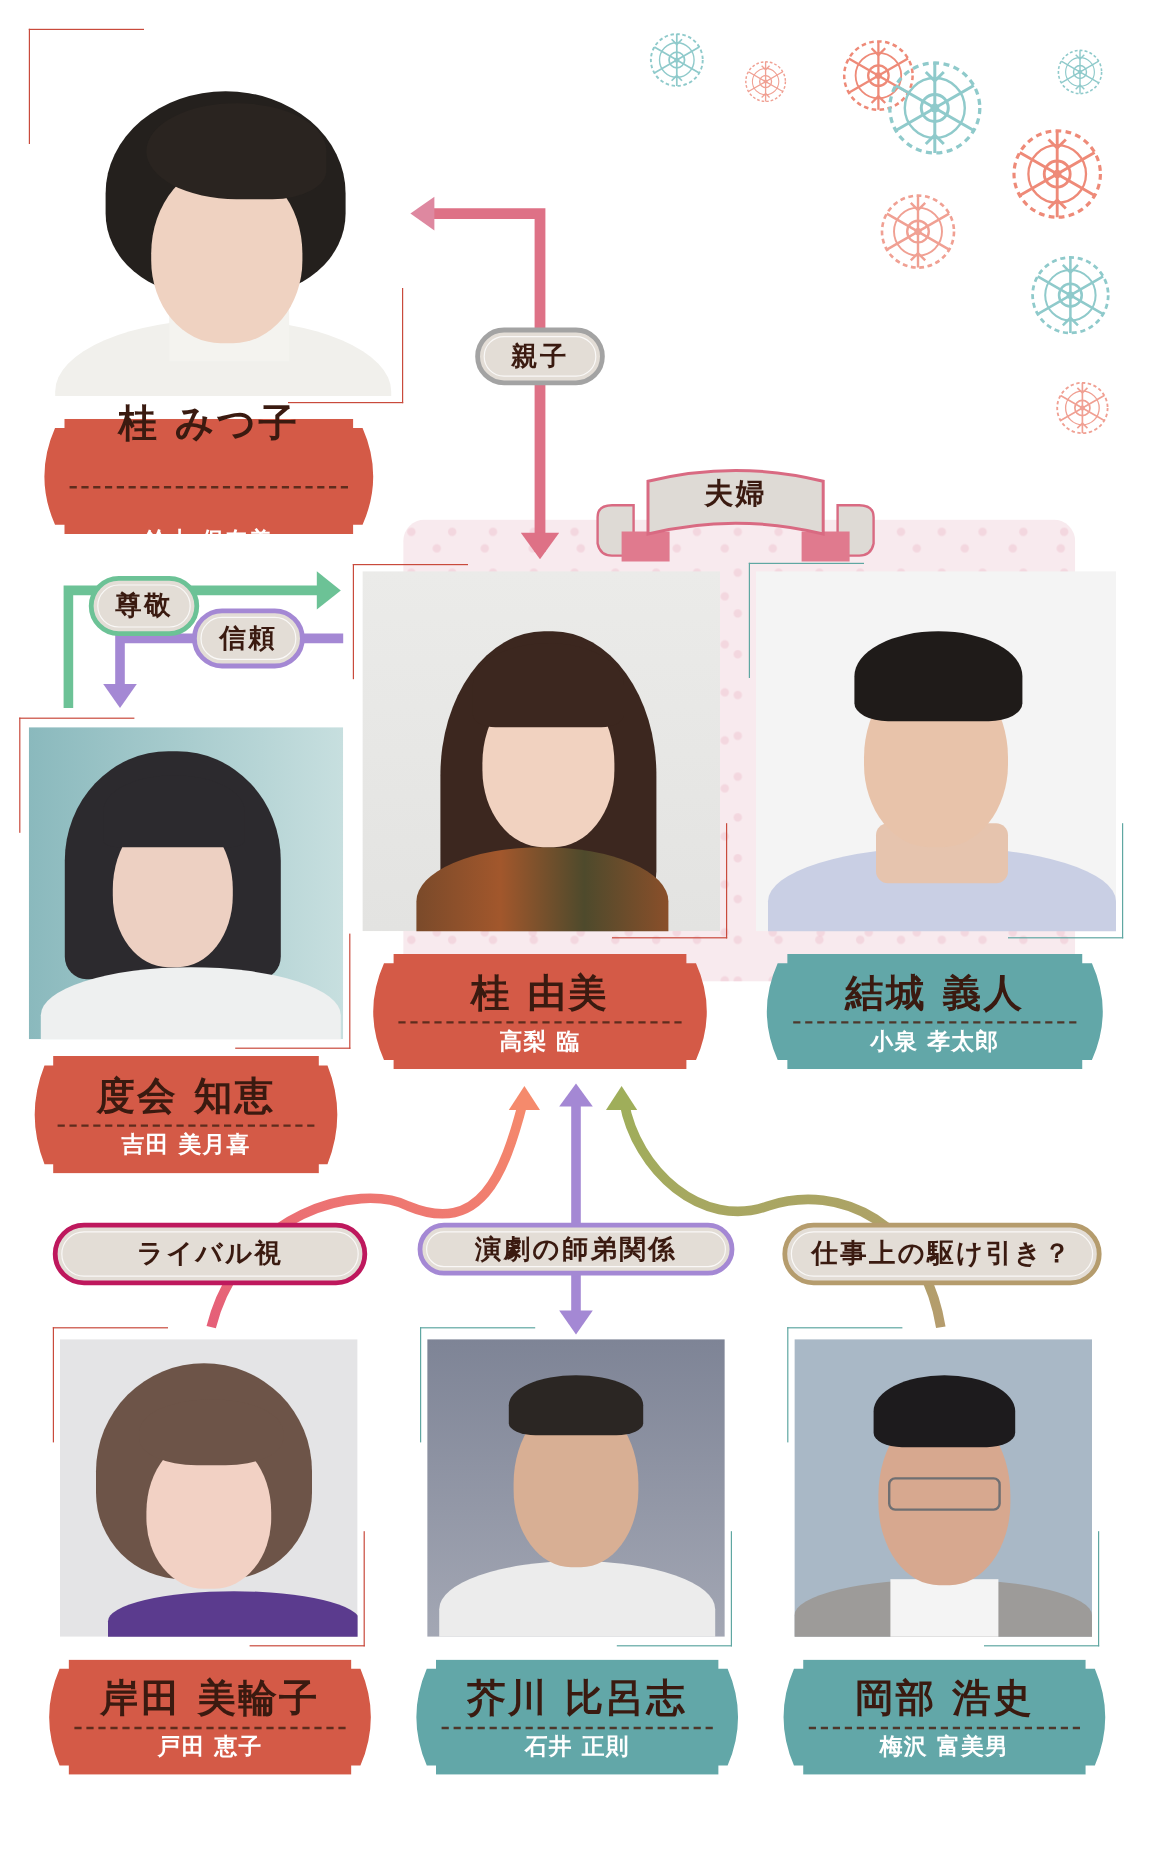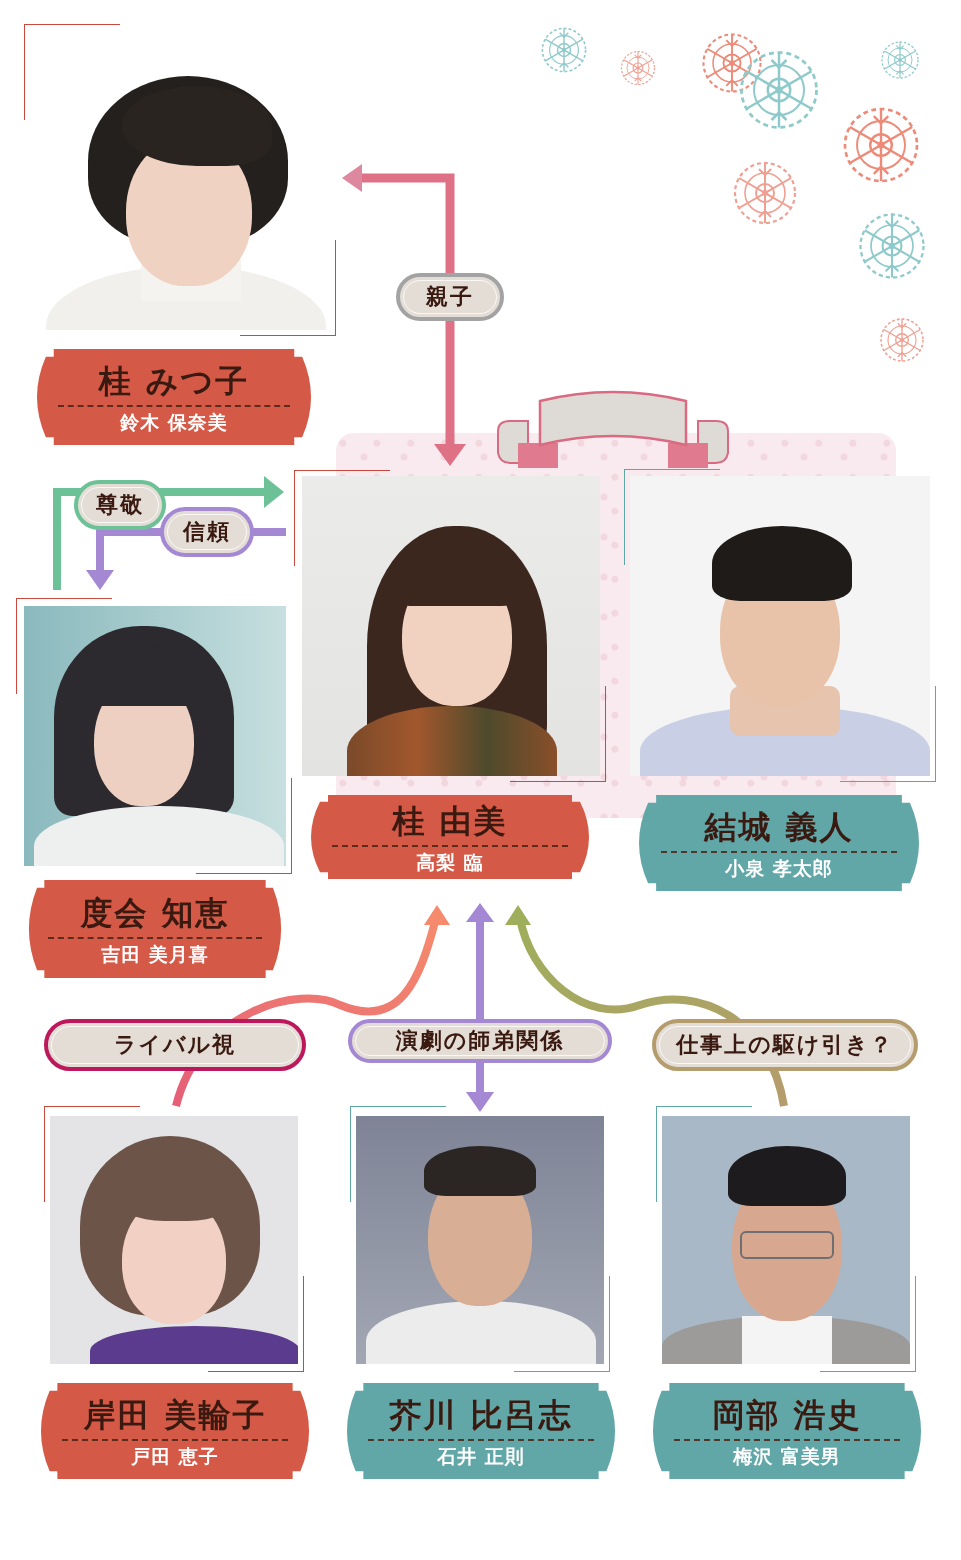--- a/index.html
+++ b/index.html
@@ -122,20 +122,21 @@
 </svg>
 
 <div class="abs" style="left:488px;top:383px;width:250px;height:95px;">
   <svg width="250" height="95" viewBox="0 0 250 95">
     <path d="M10 48 q0-10 12-10 l18 0 l0 42 l-18 0 q-10 0-12-10 z" fill="#dedad5" stroke="#d96a82" stroke-width="2"></path>
     <path d="M240 48 q0-10-12-10 l-18 0 l0 42 l18 0 q10 0 12-10 z" fill="#dedad5" stroke="#d96a82" stroke-width="2"></path>
     <path d="M30 60 l40 0 l0 25 l-40 0 z" fill="#e07a8e"></path>
     <path d="M180 60 l40 0 l0 25 l-40 0 z" fill="#e07a8e"></path>
     <path d="M52 18 Q125 0 198 18 L198 62 Q125 44 52 62 Z" fill="#dedad5" stroke="#d96a82" stroke-width="2.5"></path>
   </svg>
+  <div class="abs" style="left:0;right:0;top:12px;text-align:center;font-size:24px;font-weight:bold;color:#3a1a10;letter-spacing:2px;">夫婦</div>
 </div>
 
 <div class="abs" style="left:24px;top:24px;width:96px;height:96px;border-left:1.5px solid #c94a3c;border-top:1.5px solid #c94a3c;"></div>
 <div class="abs" style="left:240px;top:240px;width:96px;height:96px;border-right:1.5px solid #c94a3c;border-bottom:1.5px solid #c94a3c;"></div>
 
 <div class="abs" style="left:294px;top:470px;width:96px;height:96px;border-left:1.5px solid #c94a3c;border-top:1.5px solid #c94a3c;"></div>
 <div class="abs" style="left:510px;top:686px;width:96px;height:96px;border-right:1.5px solid #c94a3c;border-bottom:1.5px solid #c94a3c;"></div>
 
 <div class="abs" style="left:624px;top:469px;width:96px;height:96px;border-left:1.5px solid #5fa7a2;border-top:1.5px solid #5fa7a2;"></div>
 <div class="abs" style="left:840px;top:686px;width:96px;height:96px;border-right:1.5px solid #5fa7a2;border-bottom:1.5px solid #5fa7a2;"></div>
@@ -210,30 +211,30 @@
 </div>
 
 <svg width="0" height="0" style="position:absolute">
   <defs>
     <symbol id="plateShape" viewBox="0 0 280 100" preserveAspectRatio="none">
       <path d="M18 0 L262 0 L262 8 L270 8 Q288 50 270 92 L262 92 L262 100 L18 100 L18 92 L10 92 Q-8 50 10 8 L18 8 Z"></path>
     </symbol>
   </defs>
 </svg>
 
-<div class="plate" style="left:36px;top:349px;width:276px;height:96px;">
+<div class="plate" style="left:36px;top:349px;width:276px;height:96px;gap:29px;">
   <svg class="shape" style="fill:#d45a47">
       <use href="#plateShape"></use>
     </svg>
   <div class="name">桂 みつ子</div>
   <div class="dash"></div>
   <div class="actor">鈴木 保奈美</div>
 </div>
 
-<div class="plate" style="left:310px;top:795px;width:280px;height:84px;">
+<div class="plate" style="left:310px;top:795px;width:280px;height:96px;">
   <svg class="shape" style="fill:#d45a47">
       <use href="#plateShape"></use>
     </svg>
   <div class="name">桂 由美</div>
   <div class="dash"></div>
   <div class="actor">高梨 臨</div>
 </div>
 
 <div class="plate" style="left:638px;top:795px;width:282px;height:96px;">
   <svg class="shape" style="fill:#62a7a8">

